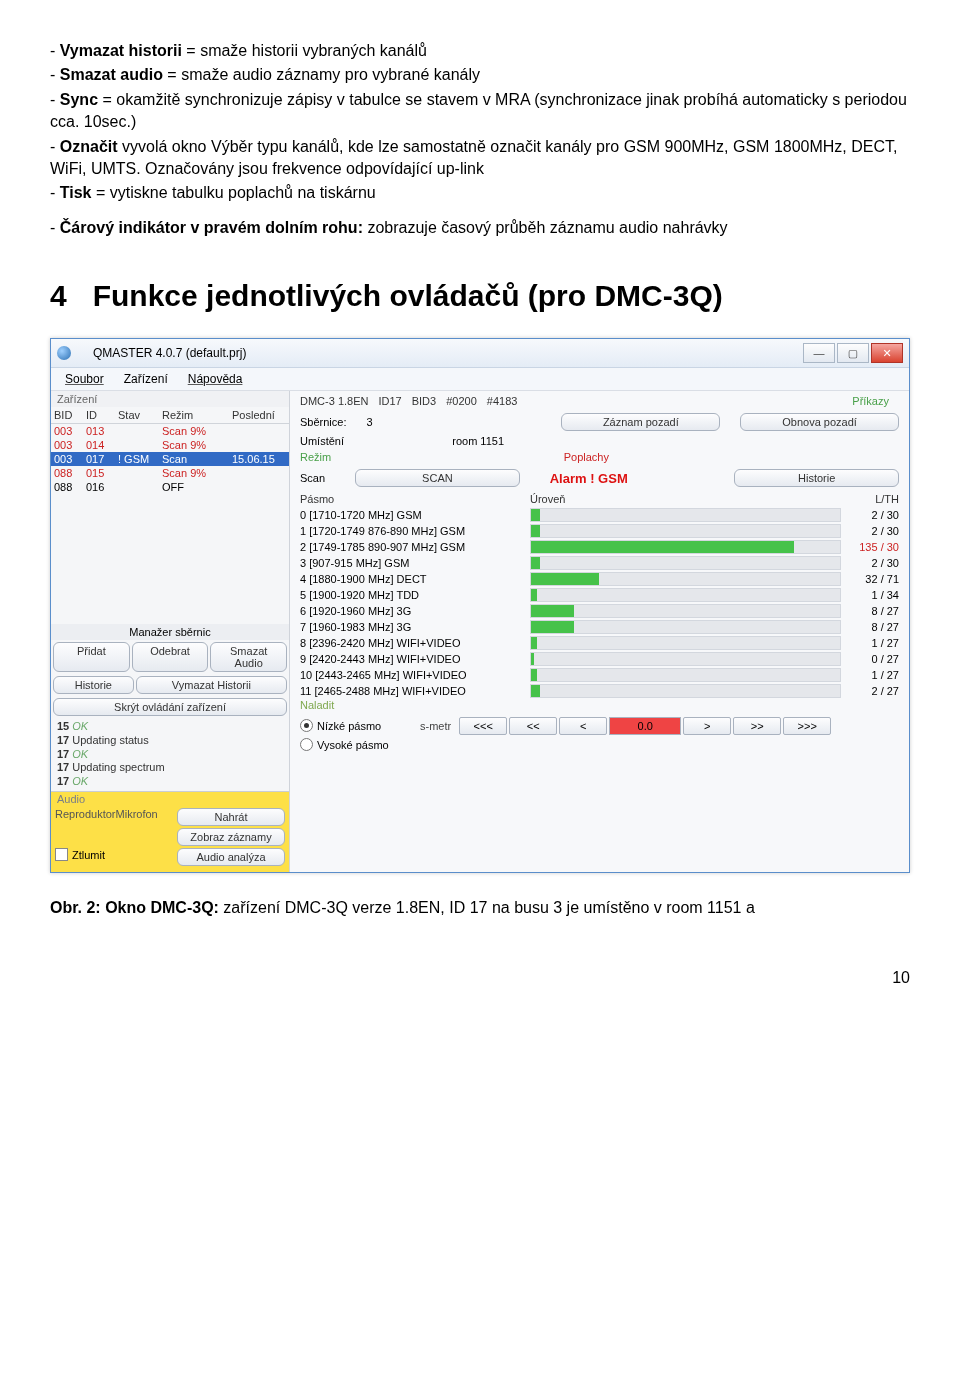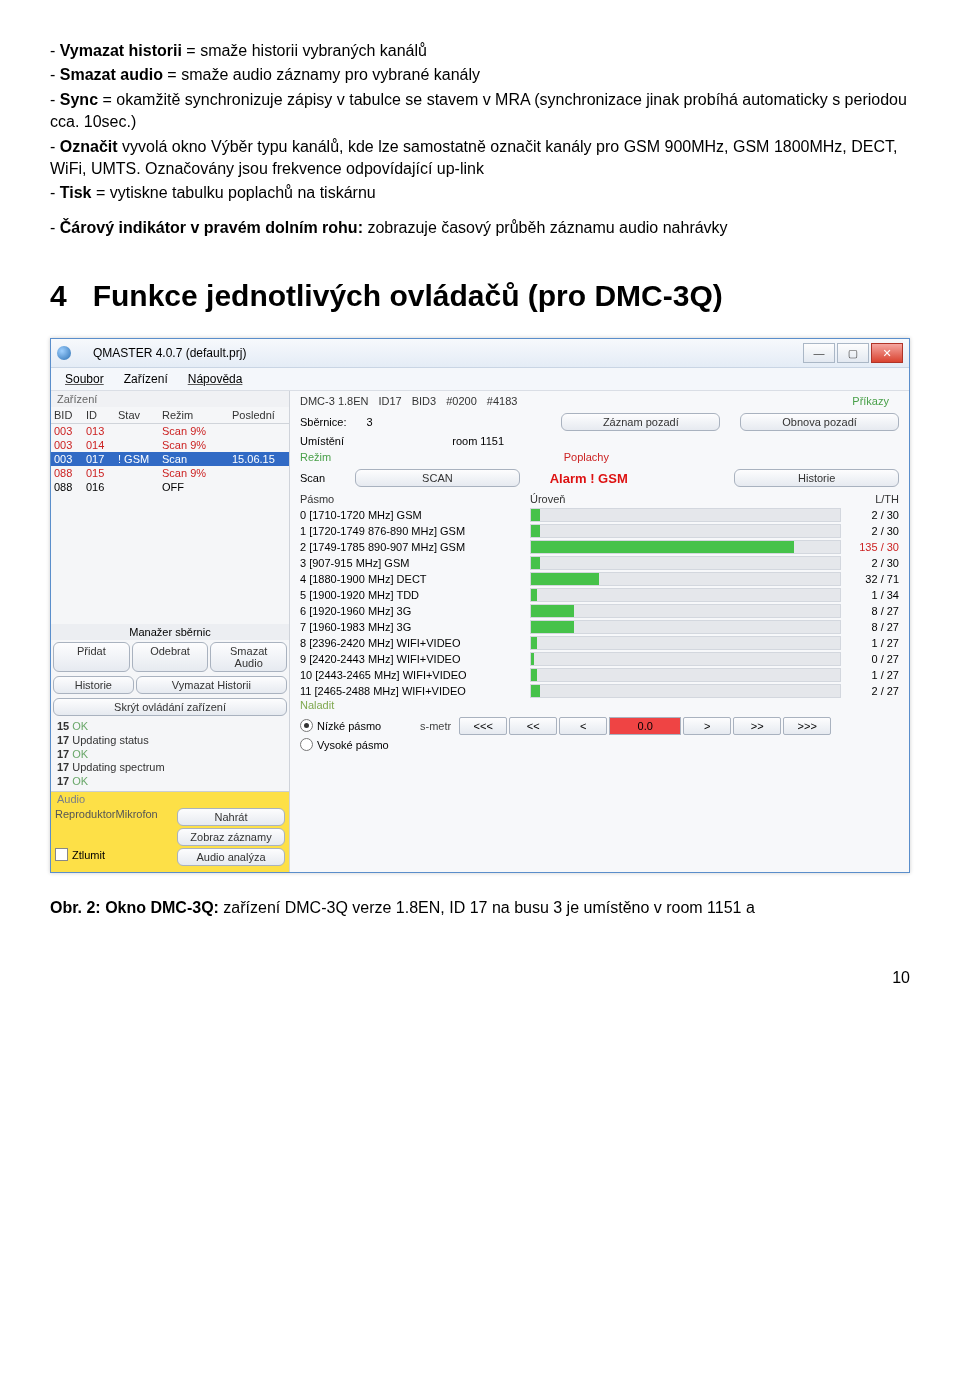--- a/index.html
+++ b/index.html
@@ -68,21 +68,21 @@
   .dev-row.sel { background:#316ac5; color:#fff; }
   .dev-row.sel span{color:#fff;}
   .mgr-label { background:#eceef2; text-align:center; padding:2px; font-size:11px; }
   .btn-row { display:flex; gap:2px; padding:2px; }
   .btn {
     flex:1; border:1px solid #a9b2bf; background:linear-gradient(#fdfdfe,#e6eaf0);
     padding:2px 4px; text-align:center; font-size:11px; color:#333;
     border-radius:6px;
   }
   .status-lines { font-size:11px; padding:2px 6px; line-height:1.25; color:#333; }
-  .status-lines .ok { color:#6aa86a; }
+  .status-lines .ok { color:#6aa86a;font-style:italic; }
   .audio-box { background:#fde047; border-top:1px solid #c9cdd4; }
   .audio-hdr { font-size:11px; color:#7a7e88; padding:1px 6px;}
   .audio-grid { display:grid; grid-template-columns: 120px 1fr; gap:2px; padding:2px 4px 6px 4px; font-size:11px;}
   .audio-grid .lbl { color:#555; }
   .chk { display:inline-block; width:11px; height:11px; border:1px solid #888; background:#fff; margin-right:4px; vertical-align:-2px;}
   .right-pane { flex:1; background:#f7f8fa; display:flex; flex-direction:column; }
   .info-row { display:flex; align-items:center; gap:10px; padding:4px 10px; font-size:11px; color:#333;}
   .row2 { display:flex; align-items:center; padding:2px 10px; gap:20px; font-size:11px;}
   .btn-wide { width:130px; }
   .sec-label { color:#49a049; font-size:11px; padding:0 10px;}

